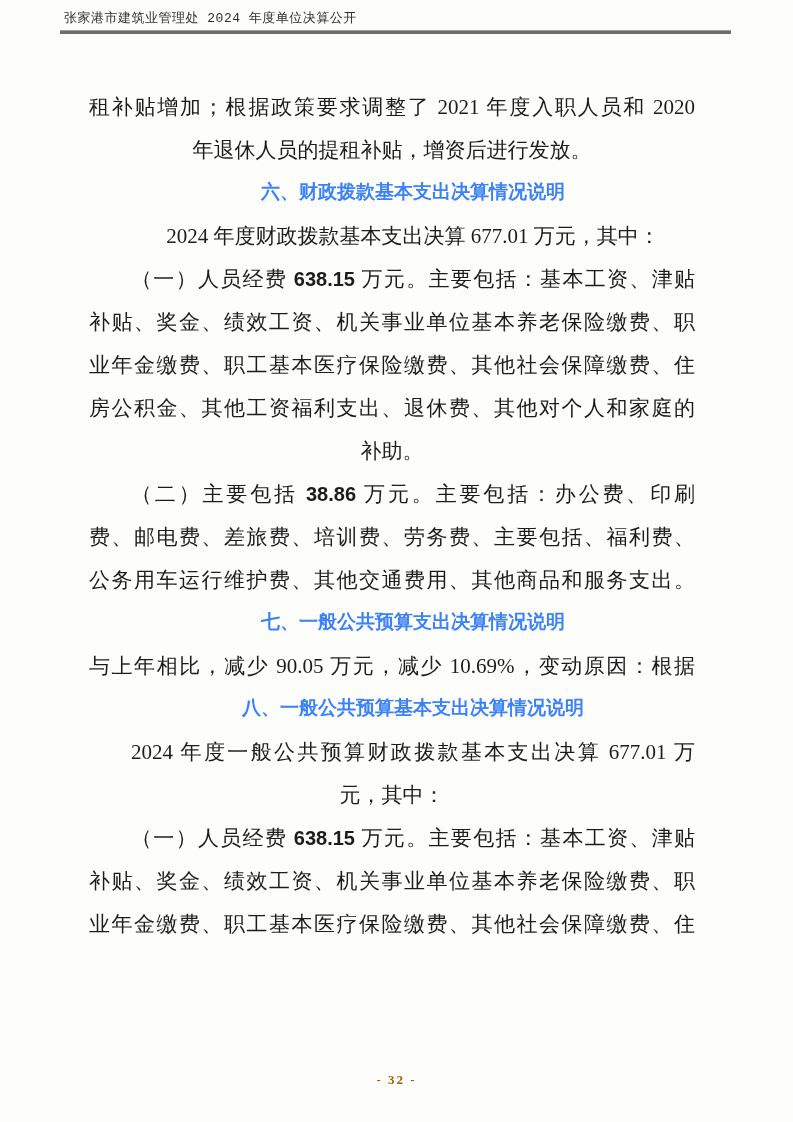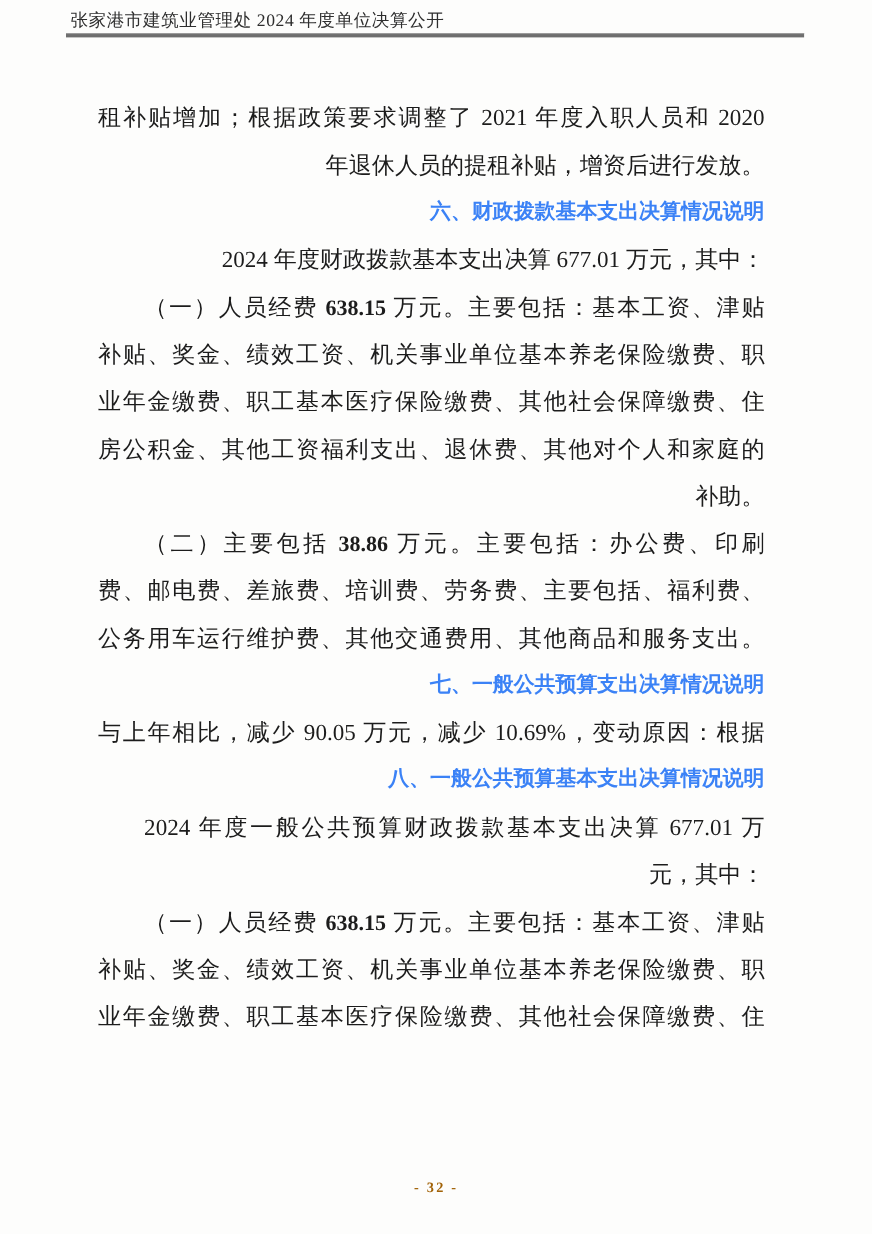--- a/index.html
+++ b/index.html
@@ -10,61 +10,61 @@
     margin: 0 auto;
     background: #fdfdfc;
     overflow: hidden;
     font-family: "Liberation Serif", "DejaVu Serif", serif;
     color: #1c1c1c;
   }
   .page-header {
     position: absolute;
     top: 9px;
     left: 64px;
-    font-size: 16px;
+    font-size: 13px;
     letter-spacing: 0.5px;
     color: #2e2e2e;
-    font-family: Liberation Serif, serif;
+    font-family: Liberation Mono, monospace;
   }
   .header-rule {
     position: absolute;
     top: 30px;
     left: 60px;
     width: 671px;
     height: 3px;
     background: #6e6e6e;
     border-top: 1px solid #9b9b9b;
   }
   .doc-body {
     position: absolute;
     top: 86px;
     left: 89px;
     width: 606px;
   }
   .line {
     font-size: 21px;
     line-height: 43px;
     height: 43px;
-    text-align: right;
+    text-align: center;
     color: #1c1c1c;
   }
   .line.indent { text-indent: 42px; }
   .line.justify {
     text-align: justify;
     text-align-last: justify;
   }
   .line.heading {
     font-family: Liberation Mono, monospace;
     font-weight: 700;
     color: #3b82f6;
     font-size: 19px;
   }
   .amount-bold {
     font-weight: 700;
-    font-family: Liberation Serif, serif;
+    font-family: Liberation Sans, sans-serif;
     font-size: 20px;
   }
   .page-footer {
     position: absolute;
     top: 1072px;
     left: 0;
     width: 100%;
     text-align: center;
     font-size: 13px;
     color: #a16207;

